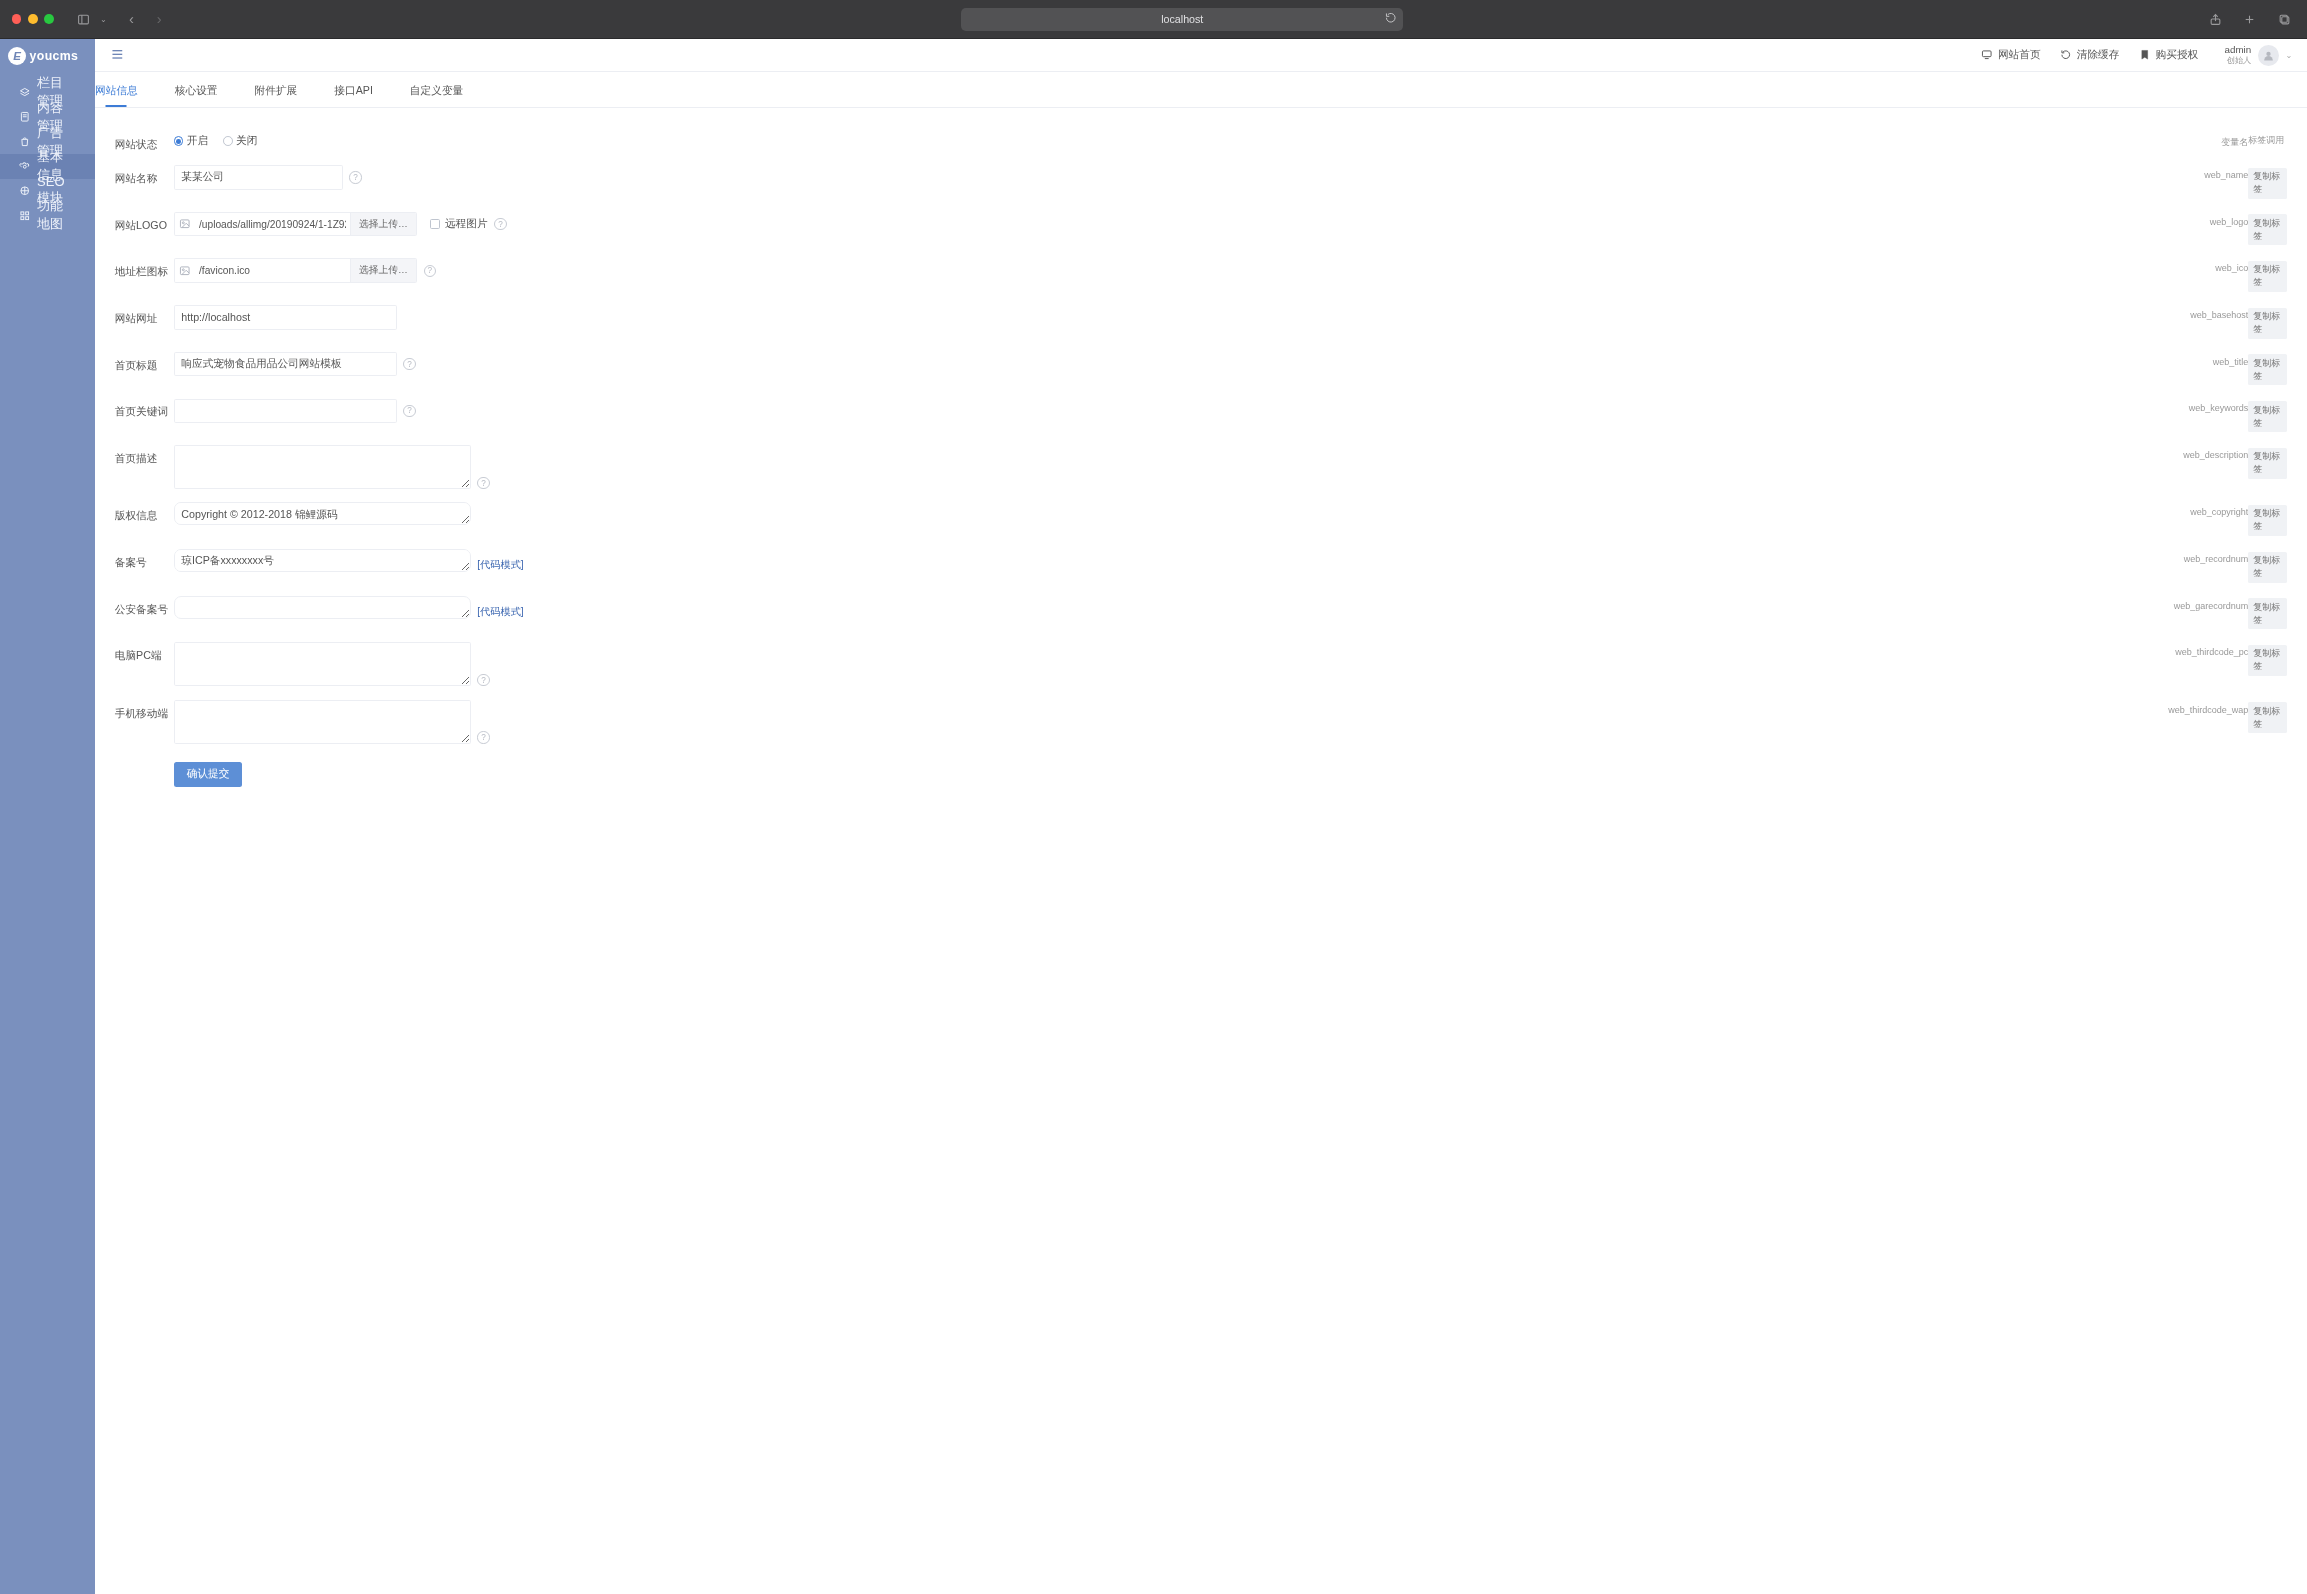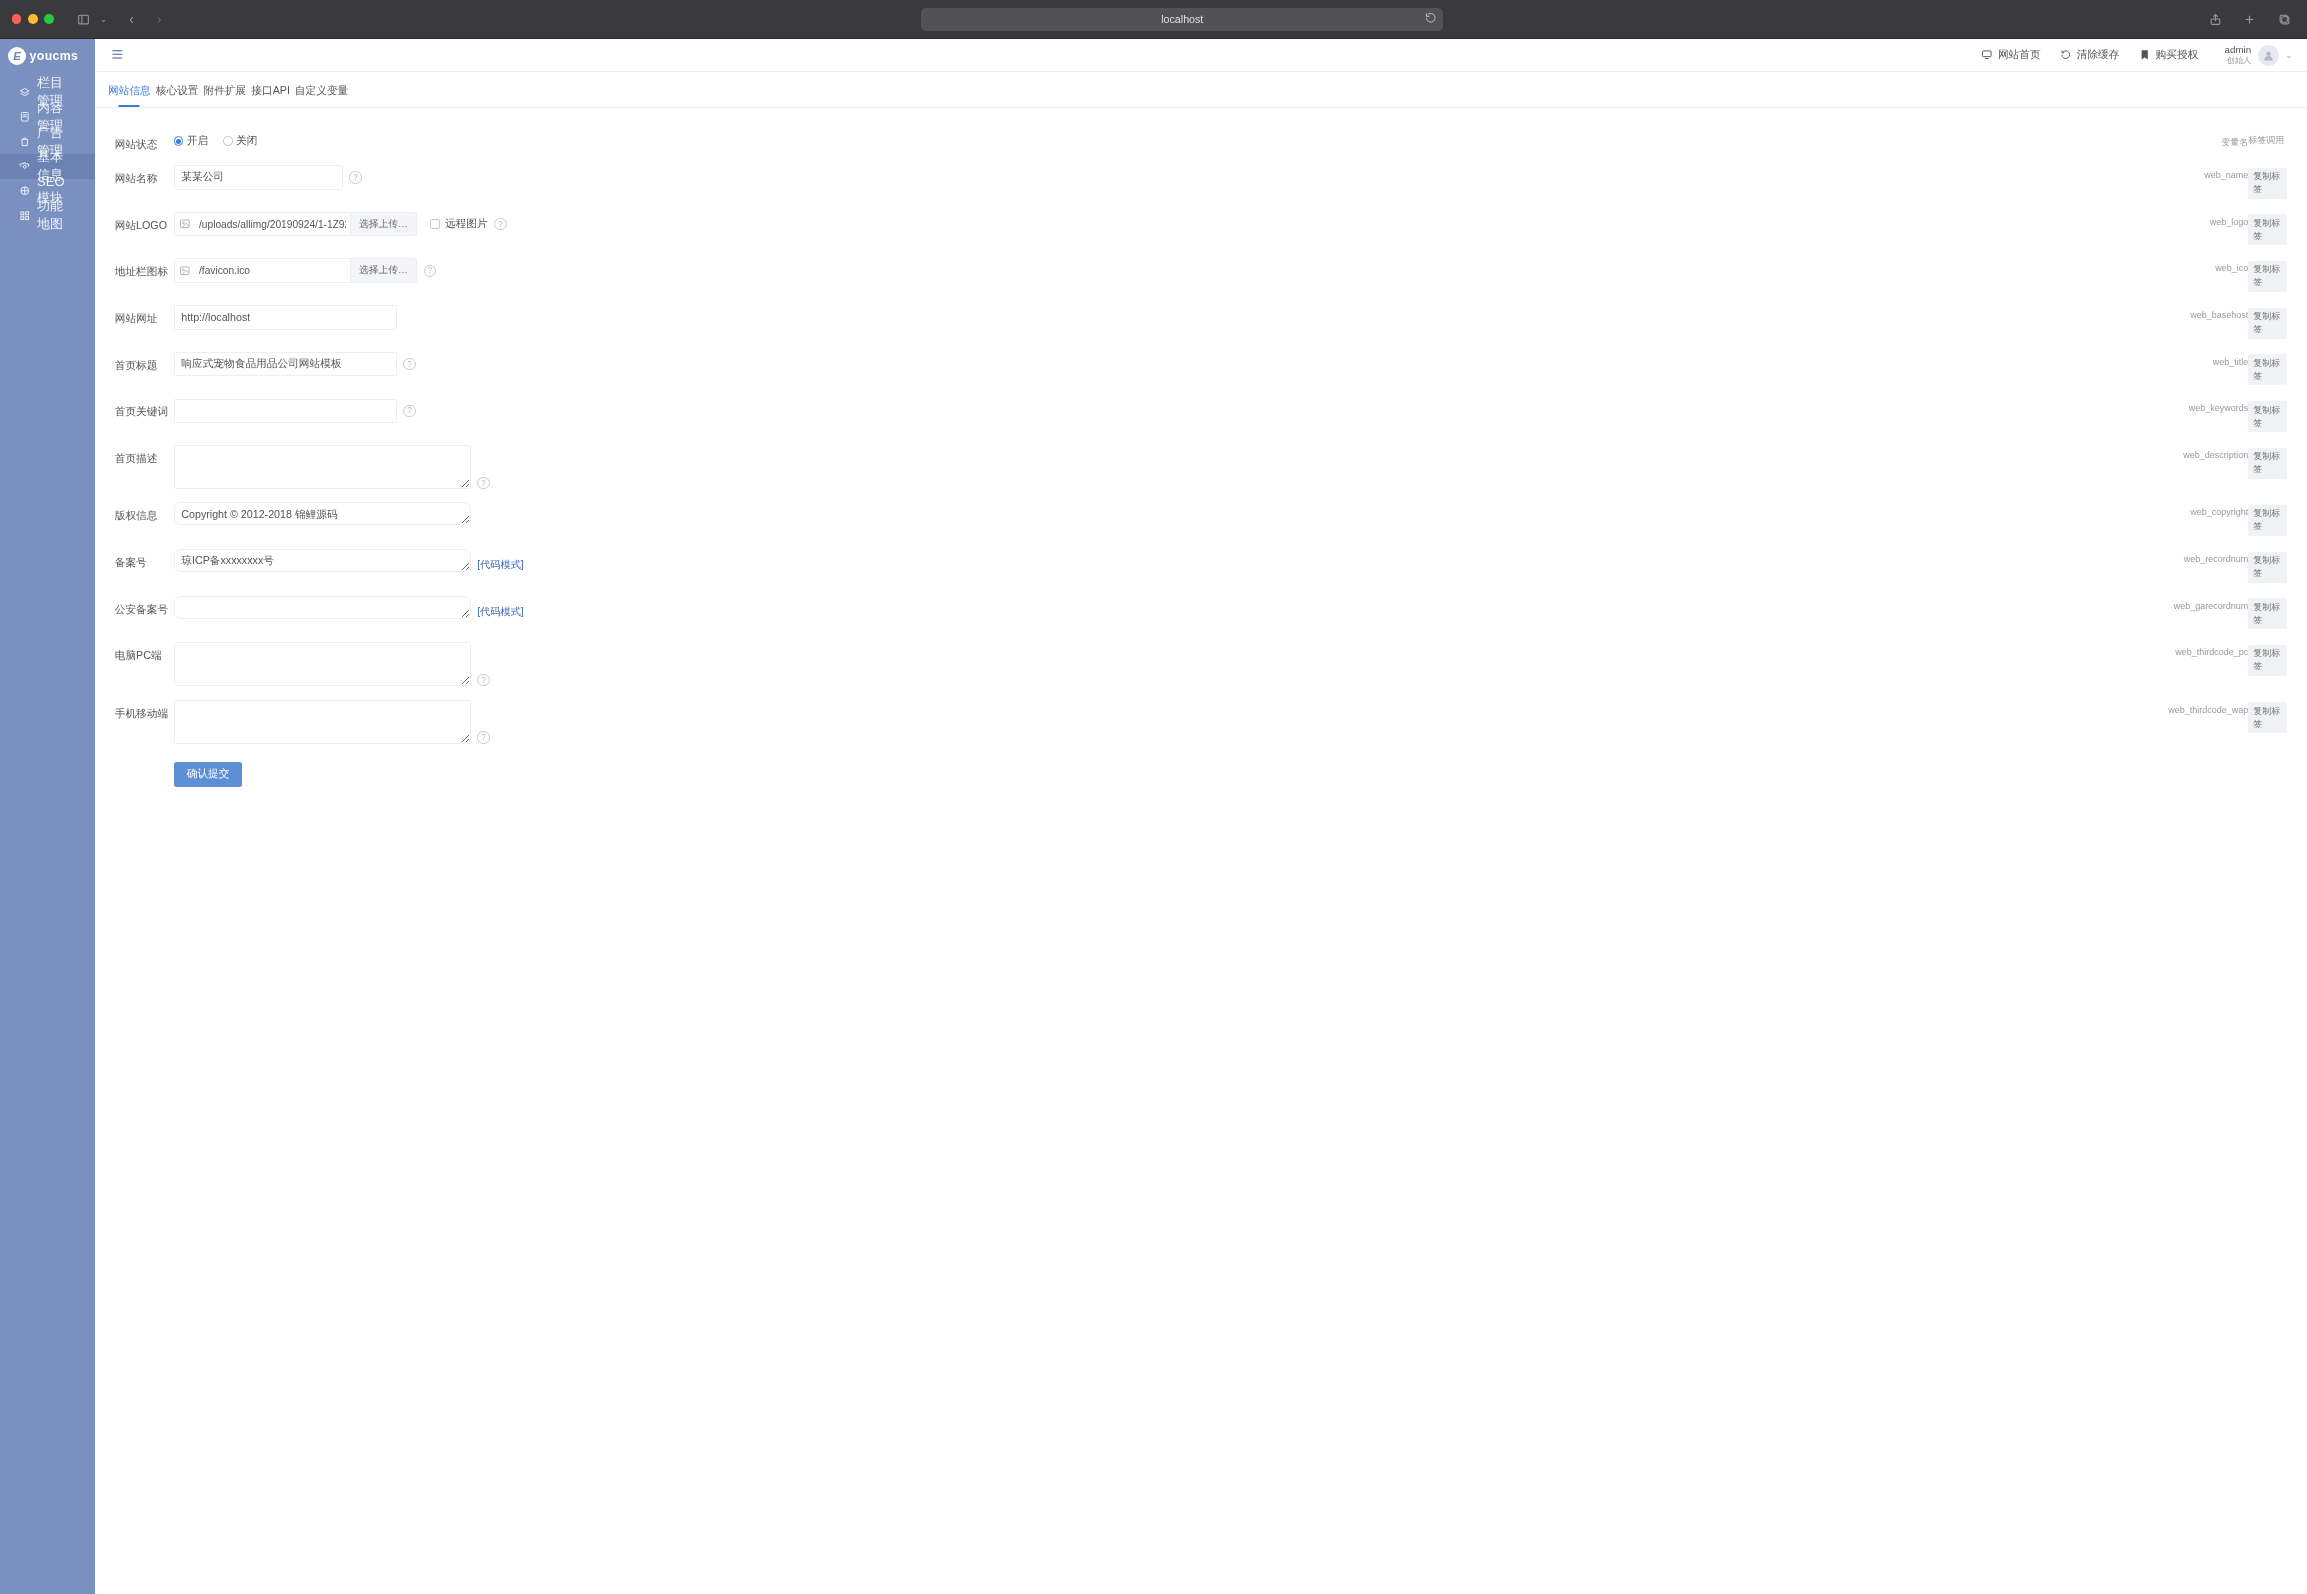--- a/index.html
+++ b/index.html
@@ -37,21 +37,21 @@
   .chrome-caret { font-size: 8.2px; margin-left: -3.3px; color:#9a9a9c; }
   .nav-arrows { display:flex; gap:4.9px; margin-left:4.9px; }
   .nav-arrows .chrome-btn { font-size: 14.7px; }
   .chrome-spacer { flex: 0 0 98px; }
   .addr-wrap {
     flex: 1;
     display: flex;
     justify-content: center;
   }
   .addr-bar {
-    width: 522px;
+    width: 442px;
     height: 23px;
     background: #525254;
     border-radius: 4.9px;
     display: flex;
     align-items: center;
     justify-content: center;
     position: relative;
     color: #e0e0e2;
     font-size: 10.7px;
   }
@@ -139,22 +139,22 @@
     display:flex; align-items:center; justify-content:center;
   }
   .avatar svg { width:13px; height:13px; color:#b5b8bf; }
   .user-caret { font-size:8.2px; color:#aaa; }
 
   
   .tabs-row {
     height: 36px;
     border-bottom: 0.8px solid #eceef3;
     display:flex; align-items:flex-end;
-    padding: 0 13px;
-    gap: 5px;
+    padding: 0 0;
+    gap: 37px;
     background: #fff;
   }
   .tab {
     padding-bottom: 8.2px;
     font-size: 10.7px;
     color: #555;
     cursor:pointer;
     border-bottom: 1.6px solid transparent;
     position:relative;
   }

